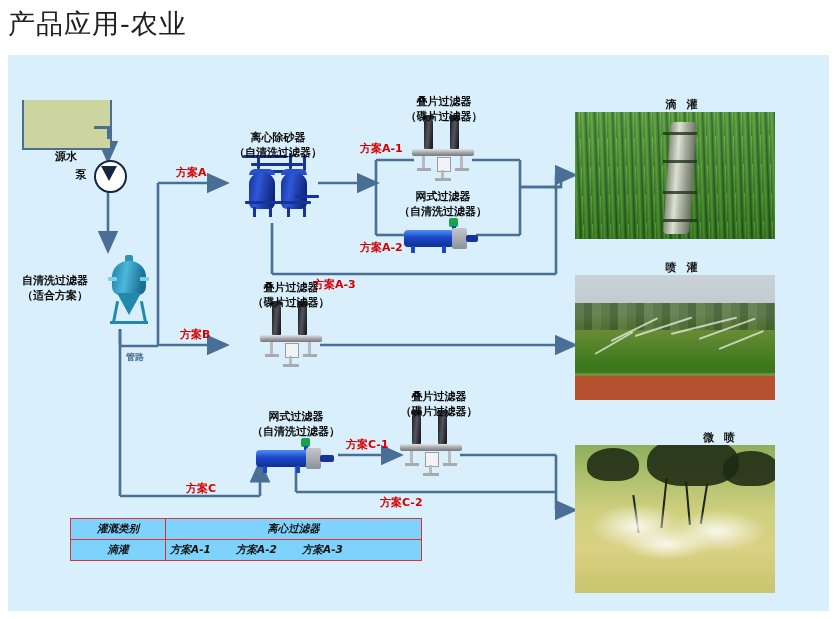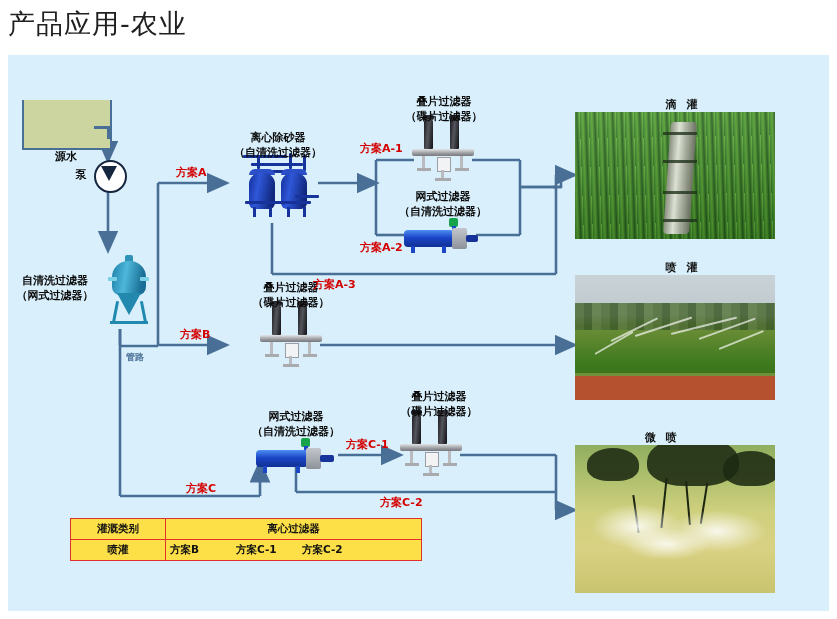--- a/index.html
+++ b/index.html
@@ -92,21 +92,21 @@
   
   .scr-body{position:absolute;height:17px;border-radius:4px;
     background:linear-gradient(180deg,#4f8ff2,#1b46c8 45%,#0f2f92);}
   .scr-head{position:absolute;width:15px;height:21px;background:linear-gradient(180deg,#c3c7cd,#8d9199);border-radius:2px;}
   .scr-nozzle{position:absolute;height:7px;background:#16339c;border-radius:2px;}
   .scr-leg{position:absolute;width:4px;height:7px;background:#1b46c8;}
   .scr-motor{position:absolute;width:9px;height:9px;background:#16a34a;border-radius:2px;}
   .scr-valve{position:absolute;width:4px;height:10px;background:#1b46c8;}
 
   
-  #plan-table{position:absolute;border-collapse:collapse;background:#fde047;}
+  #plan-table{position:absolute;border-collapse:collapse;background:#7dd3fc;font-style:italic;}
   #plan-table td,#plan-table th{border:1px solid #e2302f;font-size:10.5px;color:#111;font-weight:bold;
     padding:3px 4px;font-family:"DejaVu Sans","Liberation Sans",sans-serif;}
   #plan-table th{text-align:center;}
   .cell-cat{text-align:center;width:86px;}
   .cell-plans{text-align:left;padding-left:12px;}
   .cell-plans span{display:inline-block;min-width:66px;}
 </style>
 </head>
 <body>
 
@@ -198,21 +198,21 @@
     <div class="cyc-neck"></div>
     <div class="cyc-body"></div>
     <div class="cyc-port" style="left:8px;top:22px;"></div>
     <div class="cyc-port" style="left:40px;top:22px;"></div>
     <div class="cyc-cone"></div>
     <div class="cyc-leg" style="left:14px;transform:rotate(11deg);"></div>
     <div class="cyc-leg" style="left:42px;transform:rotate(-11deg);"></div>
     <div class="cyc-base"></div>
   </div>
   <div class="lbl" style="left:4px;top:219px;width:86px;">自清洗过滤器</div>
-  <div class="lbl" style="left:0px;top:234px;width:94px;">（网式过滤器）</div>
+  <div class="lbl" style="left:0px;top:234px;width:94px;">（适合方案）</div>
 
   <div class="lbl-pipe" style="left:118px;top:296px;">管路</div>
 
   <div class="eq" style="left:229px;top:96px;width:86px;height:74px;">
     <div class="sand-pipe v" style="left:20px;top:4px;height:14px;"></div>
     <div class="sand-pipe v" style="left:52px;top:2px;height:16px;"></div>
     <div class="sand-pipe" style="left:6px;top:4px;width:44px;"></div>
     <div class="sand-pipe" style="left:14px;top:12px;width:52px;"></div>
     <div class="sand-pipe" style="left:24px;top:19px;width:44px;"></div>
     <div class="sand-pipe v" style="left:66px;top:4px;height:16px;"></div>
@@ -332,21 +332,21 @@
       <div class="track"></div>
       <div class="jet" style="left:18%;top:52%;width:26%;transform:rotate(-26deg);"></div>
       <div class="jet" style="left:30%;top:48%;width:30%;transform:rotate(-18deg);"></div>
       <div class="jet" style="left:48%;top:46%;width:34%;transform:rotate(-14deg);"></div>
       <div class="jet" style="left:62%;top:50%;width:30%;transform:rotate(-20deg);"></div>
       <div class="jet" style="left:10%;top:62%;width:22%;transform:rotate(-30deg);"></div>
       <div class="jet" style="left:72%;top:58%;width:24%;transform:rotate(-22deg);"></div>
     </div>
   </div>
 
-  <div class="cap" style="left:637px;top:375px;width:110px;text-align:left;">微 喷</div>
+  <div class="cap" style="left:620px;top:375px;width:110px;text-align:right;">微 喷</div>
   <div class="photo ph-mic" style="left:567px;top:390px;width:200px;height:148px;">
     <div class="inner">
       <div class="bush" style="left:36%;top:-6%;width:46%;height:34%;"></div>
       <div class="bush" style="left:6%;top:2%;width:26%;height:22%;"></div>
       <div class="bush" style="left:74%;top:4%;width:28%;height:24%;"></div>
       <div class="stem" style="left:44%;top:22%;height:34%;transform:rotate(6deg);"></div>
       <div class="stem" style="left:56%;top:24%;height:30%;transform:rotate(-5deg);"></div>
       <div class="stem" style="left:64%;top:26%;height:28%;transform:rotate(9deg);"></div>
       <div class="stem" style="left:30%;top:34%;height:26%;transform:rotate(-8deg);"></div>
       <div class="mist" style="left:8%;top:40%;width:46%;height:30%;"></div>
@@ -357,21 +357,21 @@
 
   <table id="plan-table" style="left:62px;top:463px;width:352px;">
     <thead>
       <tr>
         <th class="cell-cat">灌溉类别</th>
         <th>离心过滤器</th>
       </tr>
     </thead>
     <tbody>
       <tr>
-        <td class="cell-cat">喷灌</td>
+        <td class="cell-cat">滴灌</td>
         <td class="cell-plans">
-          <span>方案B</span><span>方案C-1</span><span>方案C-2</span>
+          <span>方案A-1</span><span>方案A-2</span><span>方案A-3</span>
         </td>
       </tr>
     </tbody>
   </table>
 
 </div>
 
 </body></html>

